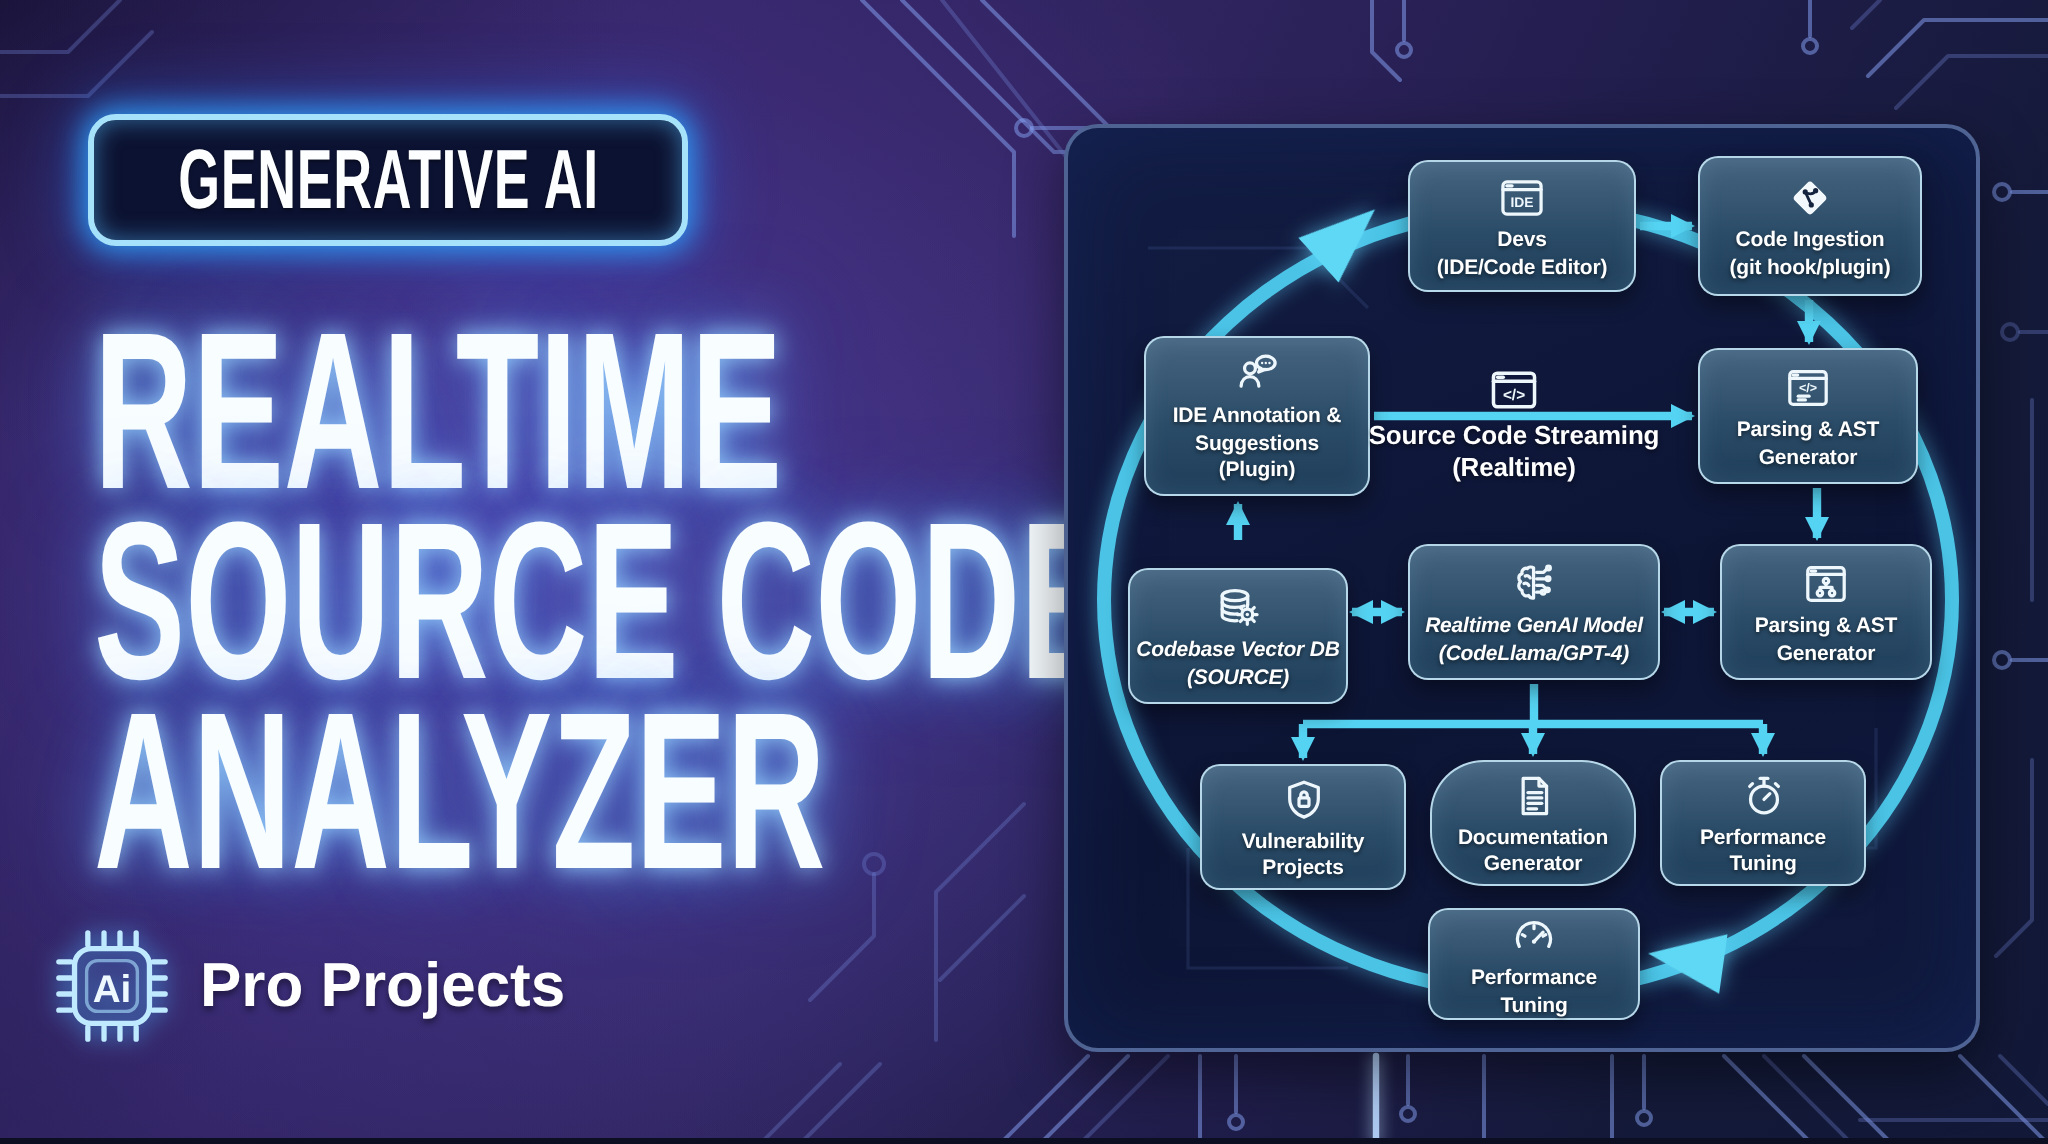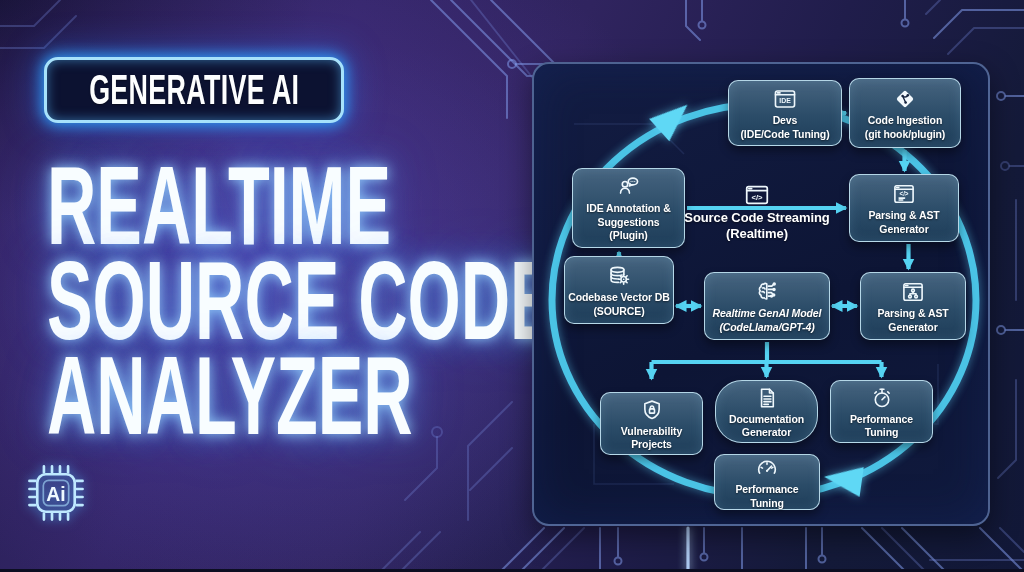--- a/index.html
+++ b/index.html
@@ -130,20 +130,21 @@
       <g stroke="#bfe9ff" stroke-width="2.2" fill="none" stroke-linecap="round">
         <path d="M14,2 V7 M20.7,2 V7 M27.3,2 V7 M34,2 V7"></path>
         <path d="M14,46 V41 M20.7,46 V41 M27.3,46 V41 M34,46 V41"></path>
         <path d="M2,14 H7 M2,20.7 H7 M2,27.3 H7 M2,34 H7"></path>
         <path d="M46,14 H41 M46,20.7 H41 M46,27.3 H41 M46,34 H41"></path>
         <rect x="8.5" y="8.5" width="31" height="31" rx="7"></rect>
         <rect x="13.5" y="13.5" width="21" height="21" rx="4.5" stroke="rgba(170,225,255,.6)" stroke-width="1.4"></rect>
       </g>
       <text x="24" y="30.5" text-anchor="middle" font-size="16" font-weight="bold" fill="#eef9ff" font-family="Liberation Sans, sans-serif">Ai</text>
     </svg>
+    <span class="brand-name">Pro Projects</span>
   </div>
 
   <div class="panel">
     <svg class="layer" id="diagram-svg" viewBox="0 0 458 464">
       <defs>
         <marker id="ah" markerUnits="userSpaceOnUse" markerWidth="16" markerHeight="14" refX="10.5" refY="6" orient="auto-start-reverse">
           <path d="M0,0 L12,6 L0,12 Z" fill="#55d3f2"></path>
         </marker>
       </defs>
       <path class="ptr" d="M40,60 H120 L150,90"></path>
@@ -164,29 +165,29 @@
           <line x1="298" y1="242" x2="323" y2="242" class="edge" marker-end="url(#ah)" marker-start="url(#ah)"></line>
           <line x1="85" y1="206" x2="85" y2="188" class="edge" marker-end="url(#ah)"></line>
           <line x1="233" y1="278" x2="233" y2="298" class="edge"></line>
           <line x1="117.5" y1="298" x2="347.5" y2="298" class="edge"></line>
           <line x1="117.5" y1="298" x2="117.5" y2="315" class="edge" marker-end="url(#ah)"></line>
           <line x1="232.5" y1="298" x2="232.5" y2="313" class="edge" marker-end="url(#ah)"></line>
           <line x1="347.5" y1="298" x2="347.5" y2="313" class="edge" marker-end="url(#ah)"></line>
         </g>
     </svg>
     <div id="diagram-nodes">
-        <div class="node node-box" style="left: 170px; top: 16px; width: 114px; height: 66px; margin-left: 24px;">
+        <div class="node node-box" style="left: 170px; top: 16px; width: 114px; height: 66px;">
           <div class="icon"><svg viewBox="0 0 24 24">
               <rect x="3.2" y="4.6" width="17.6" height="14.8" rx="1.8"></rect>
               <line x1="3.2" y1="8.1" x2="20.8" y2="8.1"></line>
               <line x1="5" y1="6.4" x2="7.4" y2="6.4"></line>
               <text x="12" y="16" font-size="6.4">IDE</text>
             </svg></div>
           <div class="node-line">Devs</div>
-          <div class="node-line">(IDE/Code Tuning)</div>
+          <div class="node-line">(IDE/Code Editor)</div>
         </div>
         <div class="node node-box" style="left: 315px; top: 14px; width: 112px; height: 70px;">
           <div class="icon"><svg viewBox="0 0 24 24">
               <rect x="6.2" y="6.2" width="11.6" height="11.6" rx="1.8" transform="rotate(45 12 12)" style="fill:#f2f8fc;stroke:none"></rect>
               <circle cx="9.8" cy="9.2" r="1.2" style="fill:#16243f;stroke:none"></circle>
               <circle cx="14.6" cy="8.6" r="1.2" style="fill:#16243f;stroke:none"></circle>
               <circle cx="12.6" cy="15.2" r="1.2" style="fill:#16243f;stroke:none"></circle>
               <path d="M9.8,9.2 L12.6,15.2" style="stroke:#16243f;stroke-width:1.3"></path>
               <path d="M10.8,9.9 Q13.6,10.6 14.6,8.6" style="stroke:#16243f;stroke-width:1.3"></path>
             </svg></div>
@@ -222,21 +223,21 @@
               <rect x="3.6" y="4.4" width="16.8" height="15.2" rx="1.6"></rect>
               <line x1="3.6" y1="7.6" x2="20.4" y2="7.6"></line>
               <line x1="5.2" y1="6" x2="7.2" y2="6"></line>
               <text x="12" y="13.8" font-size="5.8">&lt;/&gt;</text>
               <line x1="7.5" y1="15.8" x2="12.5" y2="15.8"></line>
               <line x1="7.5" y1="17.5" x2="10.8" y2="17.5"></line>
             </svg></div>
           <div class="node-line">Parsing &amp; AST</div>
           <div class="node-line">Generator</div>
         </div>
-        <div class="node node-box" style="left: 30px; top: 192px; width: 110px; height: 68px;">
+        <div class="node node-box" style="left: 30px; top: 220px; width: 110px; height: 68px; font-style: italic;">
           <div class="icon"><svg viewBox="0 0 24 24">
               <ellipse cx="10.6" cy="6.3" rx="5.9" ry="2.3"></ellipse>
               <path d="M4.7,6.3 V15.6 C4.7,16.9 7.3,17.9 10.6,17.9 L11.6,17.88"></path>
               <path d="M16.5,6.3 V10.6"></path>
               <path d="M4.7,9.4 C4.7,10.7 7.3,11.7 10.6,11.7 C12.2,11.7 13.7,11.5 14.8,11.1"></path>
               <path d="M4.7,12.5 C4.7,13.8 7.3,14.8 10.6,14.8 L11.8,14.75"></path>
               <circle cx="16.3" cy="15" r="2.5"></circle>
               <circle cx="16.3" cy="15" r="0.8" class="fdot"></circle>
               <path d="M16.3,11.6 v-1.1 M16.3,18.4 v1.1 M12.9,15 h-1.1 M19.7,15 h1.1 M13.9,12.6 l-0.8,-0.8 M18.7,17.4 l0.8,0.8 M13.9,17.4 l-0.8,0.8 M18.7,12.6 l0.8,-0.8"></path>
             </svg></div>
@@ -265,21 +266,21 @@
               <line x1="3.6" y1="7.6" x2="20.4" y2="7.6"></line>
               <line x1="5.2" y1="6" x2="7.2" y2="6"></line>
               <circle cx="12" cy="10.6" r="1.25"></circle>
               <circle cx="9.2" cy="16.2" r="1.25"></circle>
               <circle cx="14.8" cy="16.2" r="1.25"></circle>
               <path d="M12,11.9 V13.6 M12,13.6 H9.2 V14.9 M12,13.6 H14.8 V14.9"></path>
             </svg></div>
           <div class="node-line">Parsing &amp; AST</div>
           <div class="node-line">Generator</div>
         </div>
-        <div class="node node-box" style="left: 66px; top: 328px; width: 103px; height: 63px; align-items: center;">
+        <div class="node node-box" style="left: 66px; top: 318px; width: 103px; height: 63px; align-items: center;">
           <div class="icon"><svg viewBox="0 0 24 24">
               <path d="M12,3.8 L18.6,6.2 V11.4 C18.6,15.5 15.9,18.6 12,19.9 C8.1,18.6 5.4,15.5 5.4,11.4 V6.2 Z"></path>
               <rect x="9.7" y="11" width="4.6" height="3.9" rx="0.7"></rect>
               <path d="M10.5,11 V9.9 C10.5,9 11.2,8.3 12,8.3 C12.8,8.3 13.5,9 13.5,9.9 V11"></path>
             </svg></div>
           <div class="node-line">Vulnerability</div>
           <div class="node-line">Projects</div>
         </div>
         <div class="node node-box" style="left: 181px; top: 316px; width: 103px; height: 63px; border-radius: 27px;">
           <div class="icon"><svg viewBox="0 0 24 24">

